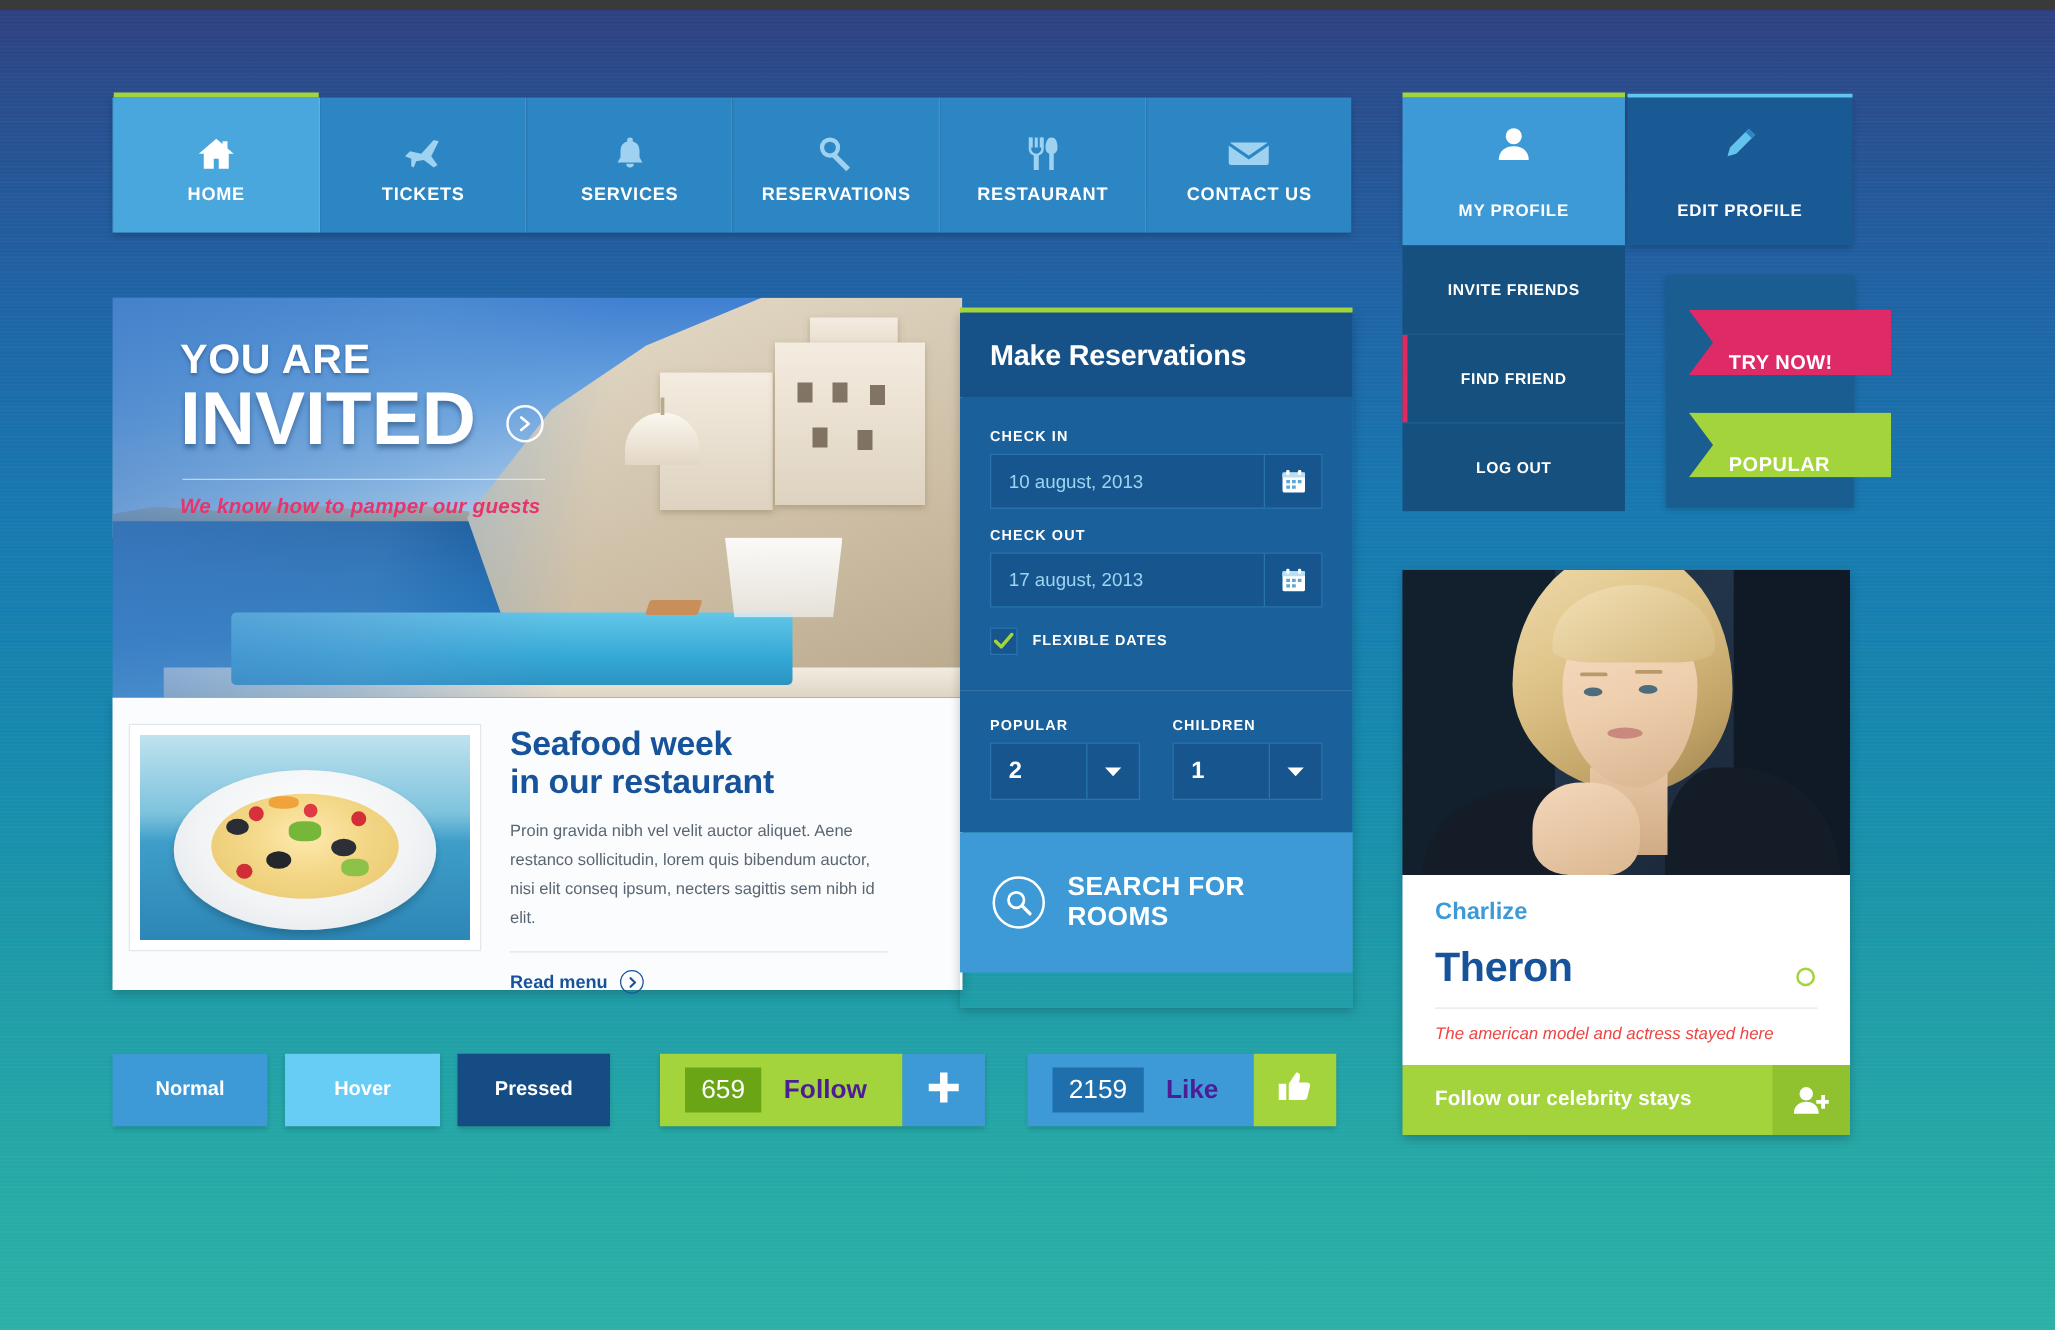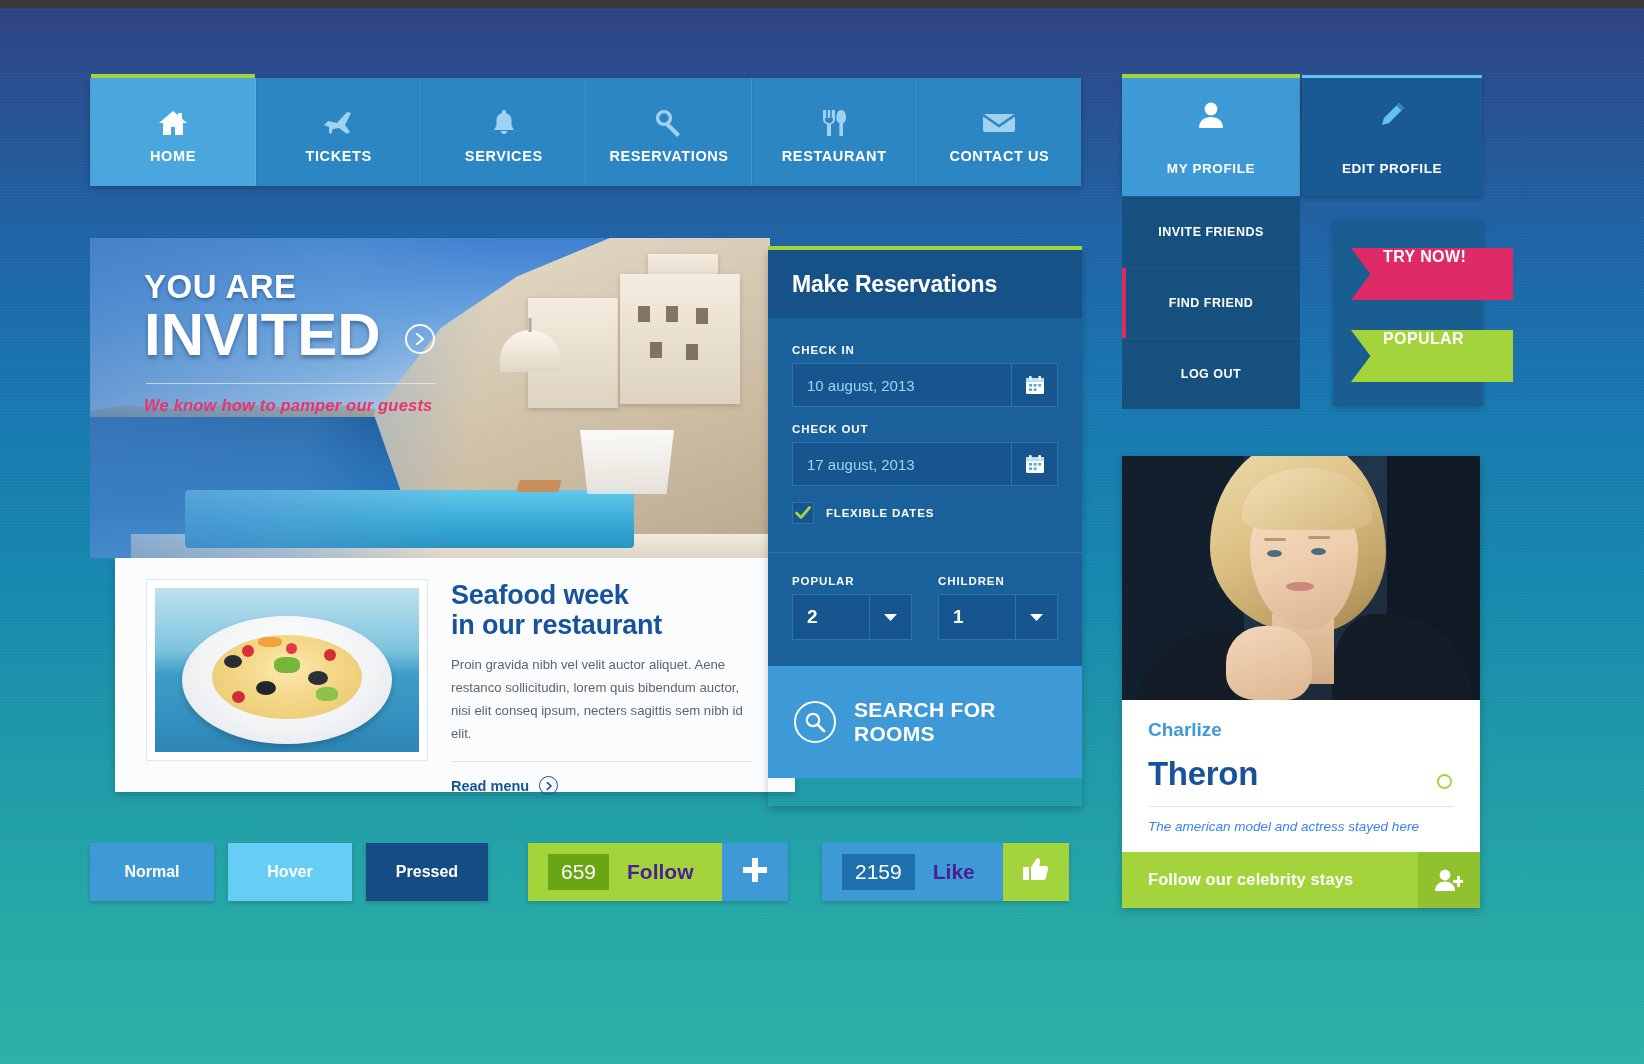--- a/index.html
+++ b/index.html
@@ -118,21 +118,21 @@
   
   .ribbon-box {
     position: absolute; left: 1333px; top: 220px;
     width: 150px; height: 186px;
     background: #1a5d91;
     box-shadow: 0 2px 6px rgba(0,0,0,.2);
   }
   .ribbon {
     position: absolute; left: 18px;
     width: 162px; height: 52px;
-    display: flex; align-items: flex-start;
+    display: flex; align-items: flex-end;
     padding-left: 32px;
     color: #fff; font-weight: bold; font-size: 16px;
     letter-spacing: .4px;
     cursor: pointer;
     clip-path: polygon(0 0, 100% 0, 100% 100%, 0 100%, 12% 50%);
   }
   .ribbon.try { top: 28px; background: #de2a67; }
   .ribbon.pop { top: 110px; background: #a3d43c; }
 
   
@@ -230,23 +230,22 @@
   .hero-sub {
     color: #e8346e; font-size: 16.5px; font-style: italic; font-weight: bold;
     letter-spacing: .2px;
   }
 
   
   .food-card {
     width: 680px; height: 234px;
     background: #fbfcfd;
     display: flex;
-    padding: 22px 32px;
+    padding: 22px 14px;
     box-shadow: 0 3px 8px rgba(0,0,0,.2);
-    margin-left: 25px;
   }
   .food-photo {
     width: 280px; height: 180px;
     border: 8px solid #fff;
     outline: 1px solid #e2e7ec;
     position: relative; overflow: hidden; flex: none;
     background: linear-gradient(180deg,#bfe2ef 0%, #7ec3dd 38%, #3f9ec9 52%, #2c86b6 100%);
   }
   .plate {
     position:absolute; left:50%; top:56%; transform:translate(-50%,-50%);
@@ -391,21 +390,21 @@
   }
   .celeb-body { background:#fff; padding: 20px 26px 18px; position:relative; }
   .celeb-first { color:#3e9ad6; font-size:19px; font-weight:bold; line-height:1.1; }
   .celeb-last { color:#17539b; font-size:33px; font-weight:bold; line-height:1.05; letter-spacing:-.3px;margin-top:16px;}
   .celeb-dot {
     position:absolute; right: 28px; top: 74px;
     width: 15px; height:15px; border-radius:50%;
     border:2.5px solid #a3d43c;
   }
   .celeb-rule { height:1px; background:#e2e7ec; margin: 14px 0 12px; }
-  .celeb-note { color:#3b82f6; font-size:13.5px; font-style:italic; }
+  .celeb-note { color:#ef4444; font-size:13.5px; font-style:italic; }
   .celeb-cta {
     height: 56px; background:#a3d43c;
     display:flex; align-items:center; justify-content:space-between;
     cursor:pointer;
   }
   .celeb-cta-text { color:#fff; font-size:16.5px; font-weight:bold; padding-left:26px; letter-spacing:.1px; }
   .celeb-cta-icon {
     width: 62px; height:100%; background:#8fc22e;
     display:flex; align-items:center; justify-content:center;
   }

